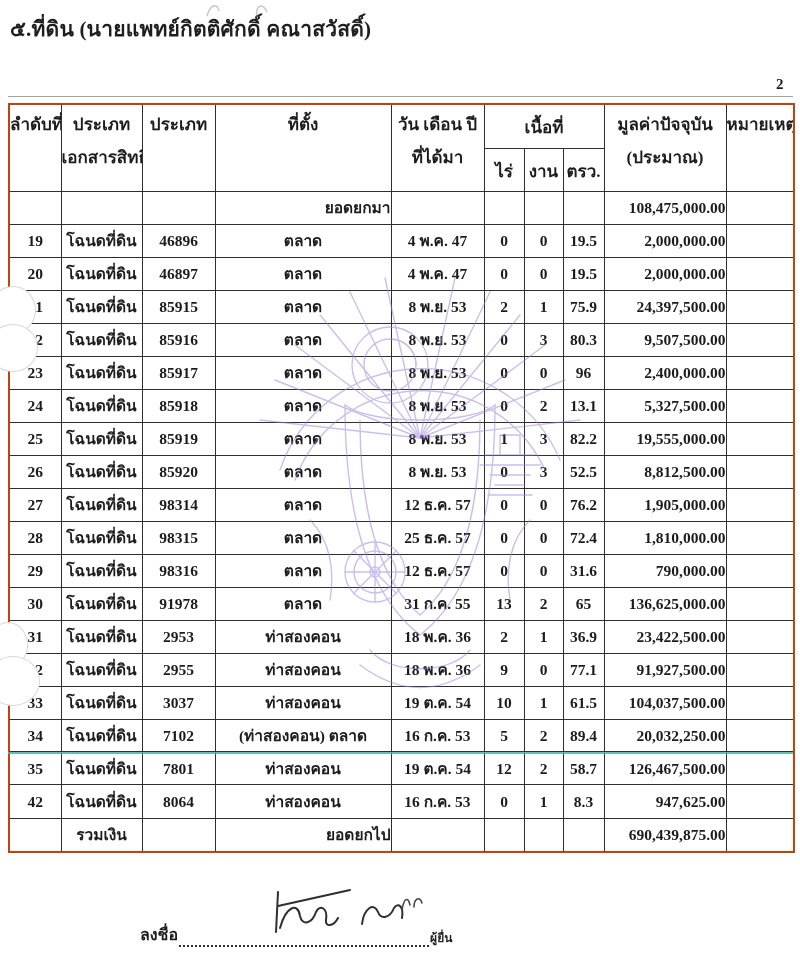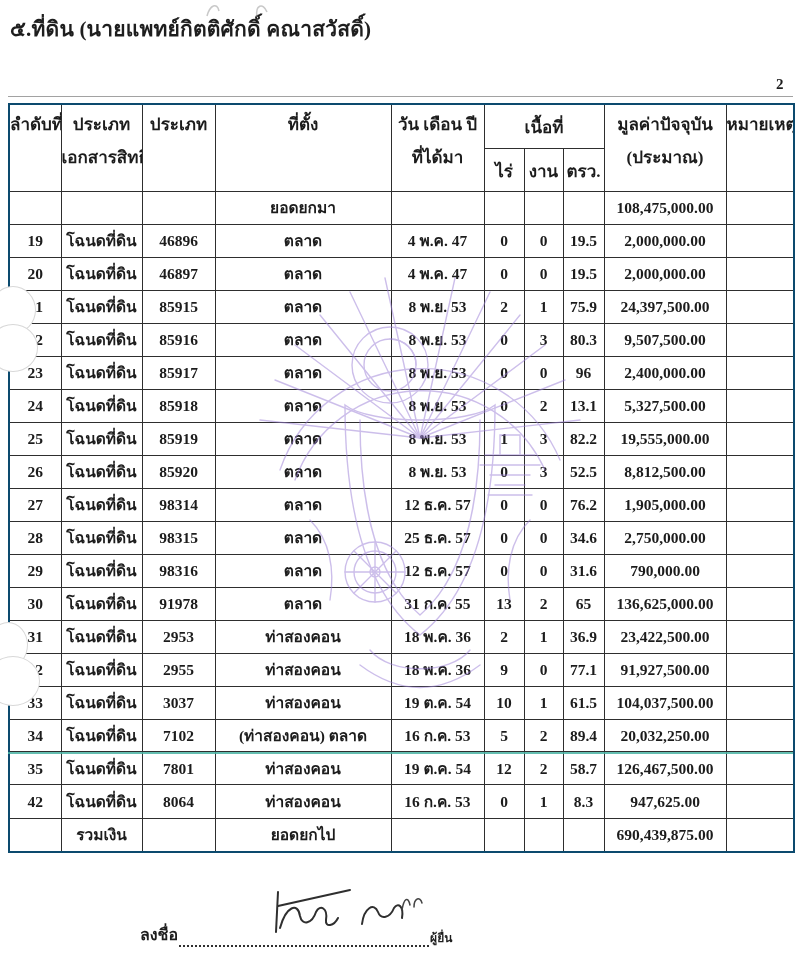--- a/index.html
+++ b/index.html
@@ -13,30 +13,30 @@
   .pre-table-line{position:absolute; top:96px; left:8px; width:785px; height:1px; background:#555; opacity:.55;}
 
   table.assets{
     position:absolute; top:103px; left:8px; width:785px; height:750px;
     border-collapse:collapse; table-layout:fixed; z-index:1;
   }
   table.assets th, table.assets td{
     border:1px solid #2e2e2e; padding:0; font-weight:bold; color:#1c1c1c;
     overflow:hidden; white-space:nowrap;
   }
-  table.assets{border:2px solid #0c4a6e;}
+  table.assets{border:2px solid #c2410c;}
   thead th{font-size:17px; font-weight:bold; vertical-align:top; text-align:center;}
   thead tr.h1 th{height:43px;}
   thead tr.h2 th{height:42px; vertical-align:middle;}
   th .l1{margin-top:9px; line-height:22px;}
   th .l2{margin-top:11px; line-height:22px;}
   th.group{vertical-align:middle;}
   tbody td{font-size:15.5px; text-align:center; vertical-align:middle; line-height:1;}
-  td.val{padding-right:14px;}
-  td.loc-left{text-align:center; padding-left:10px;}
+  td.val{text-align:right; padding-right:14px;}
+  td.loc-left{text-align:right; padding-left:10px;}
 
   .teal-line{position:absolute; top:752px; left:8px; width:785px; height:2px; background:#49b3a3; opacity:.85; z-index:3;}
 
   .blob{position:absolute; background:#fff; border:1px solid #d8d8d8; border-radius:50%; z-index:6;}
   .b1a{left:-10px; top:286px; width:44px; height:46px;}
   .b1b{left:-12px; top:324px; width:48px; height:46px;}
   .b2a{left:-12px; top:622px; width:38px; height:44px;}
   .b2b{left:-14px; top:656px; width:52px; height:48px;}
 
   .stamp{position:absolute; left:250px; top:270px; width:340px; height:440px; z-index:7; pointer-events:none;}
@@ -244,22 +244,22 @@
         </tr>
 
         <tr>
           <td>28</td>
           <td>โฉนดที่ดิน</td>
           <td>98315</td>
           <td>ตลาด</td>
           <td>25 ธ.ค. 57</td>
           <td>0</td>
           <td>0</td>
-          <td>34.6</td>
-          <td class="val">2,750,000.00</td>
+          <td>72.4</td>
+          <td class="val">1,810,000.00</td>
           <td></td>
         </tr>
 
         <tr>
           <td>29</td>
           <td>โฉนดที่ดิน</td>
           <td>98316</td>
           <td>ตลาด</td>
           <td>12 ธ.ค. 57</td>
           <td>0</td>

